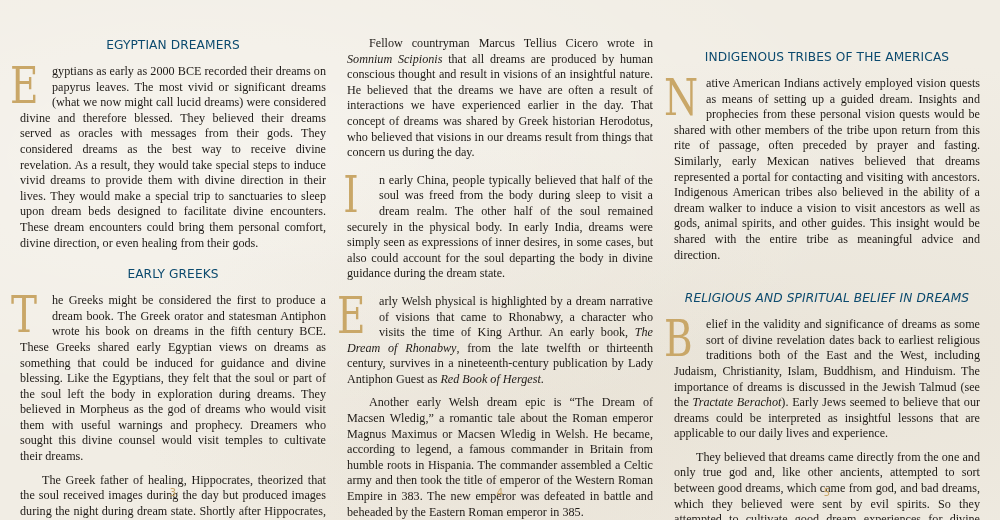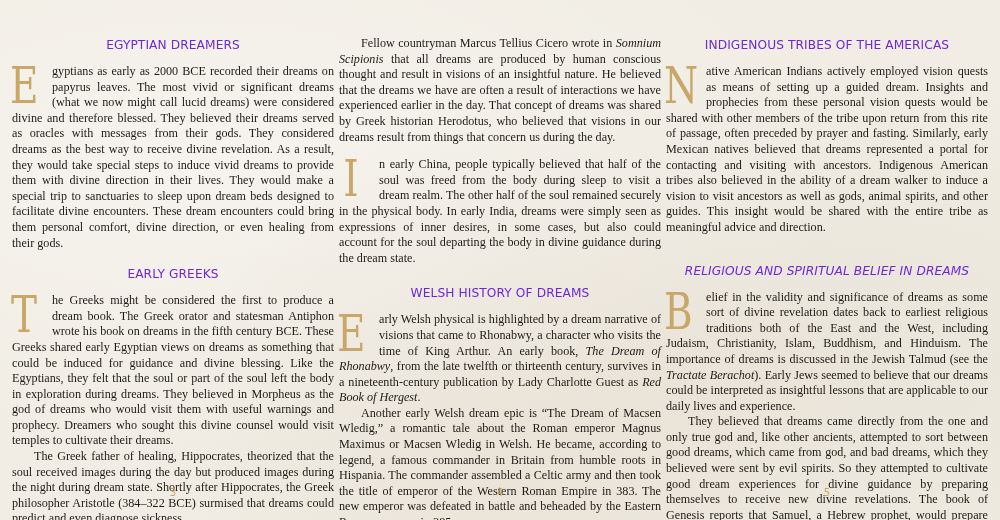--- a/index.html
+++ b/index.html
@@ -16,33 +16,33 @@
   }
   .page {
     position: absolute; top: 0; width: 322px; height: 520px;
   }
   .page-left { left: 12px; }
   .page-mid { left: 339px; }
   .page-right { left: 666px; }
 
   .heading {
     font-family: "DejaVu Sans", "Liberation Sans", sans-serif;
-    color: #6d28d9;
+    color: #0c4a6e;
     font-size: 12.2px;
     letter-spacing: 0.1px;
     text-align: center;
     margin: 0;
     font-weight: normal;
     white-space: nowrap;
   }
   .para {
     font-size: 12.15px;
     line-height: 15.6px;
     text-align: justify;
-    margin: 0;
+    margin: 8px;
     hyphens: none;
   }
   .para.indent { text-indent: 22px; }
   .dropcap {
     float: left;
     font-family: "DejaVu Serif", "Liberation Serif", serif;
     color: #c9a768;
     font-size: 50px;
     line-height: 44px;
     height: 46px;
@@ -79,31 +79,30 @@
   </div>
   <div class="page-num">3</div>
 </div>
 
 <div class="page page-mid">
   <p class="para indent" style="margin-top:36px;"><span>Fellow countryman Marcus Tellius Cicero wrote in </span><i>Somnium Scipionis</i><span> that all dreams are produced by human conscious thought and result in visions of an insightful nature. He believed that the dreams we have are often a result of interactions we have experienced earlier in the day. That concept of dreams was shared by Greek historian Herodotus, who believed that visions in our dreams result from things that concern us during the day.</span></p>
   <div style="margin-top:12px;">
     <span class="dropcap">I</span>
     <p class="para">n early China, people typically believed that half of the soul was freed from the body during sleep to visit a dream realm. The other half of the soul remained securely in the physical body. In early India, dreams were simply seen as expressions of inner desires, in some cases, but also could account for the soul departing the body in divine guidance during the dream state.</p>
   </div>
-  <h2 class="heading" style="margin-top:20px;">WELSH HISTORY OF DREAMS</h2>
   <div style="margin-top:12px;">
     <span class="dropcap">E</span>
-    <p class="para"><span>arly Welsh physical is highlighted by a dream narrative of visions that came to Rhonabwy, a character who visits the time of King Arthur. An early book, </span><i>The Dream of Rhonabwy</i><span>, from the late twelfth or thirteenth century, survives in a nineteenth-century publication by Lady Charlotte Guest as </span><i>Red Book of Hergest</i><span>.</span></p>
+    <p class="para"><span>arly Welsh physical is highlighted by a dream narrative of visions that came to Rhonabwy, a character who visits the time of King Arthur. An early book, </span><i>The Dream of Rhonabwy</i><span>, from the late twelfth or thirteenth century, survives in a nineteenth-century publication by Lady Antiphon Guest as </span><i>Red Book of Hergest</i><span>.</span></p>
     <p class="para indent">Another early Welsh dream epic is “The Dream of Macsen Wledig,” a romantic tale about the Roman emperor Magnus Maximus or Macsen Wledig in Welsh. He became, according to legend, a famous commander in Britain from humble roots in Hispania. The commander assembled a Celtic army and then took the title of emperor of the Western Roman Empire in 383. The new emperor was defeated in battle and beheaded by the Eastern Roman emperor in 385.</p>
   </div>
   <div class="page-num">4</div>
 </div>
 
 <div class="page page-right">
-  <h2 class="heading" style="margin-top:38px;text-align:center;">INDIGENOUS TRIBES OF THE AMERICAS</h2>
+  <h2 class="heading" style="margin-top:50px;text-align:center;">INDIGENOUS TRIBES OF THE AMERICAS</h2>
   <div style="margin-top:12px;">
     <span class="dropcap">N</span>
     <p class="para">ative American Indians actively employed vision quests as means of setting up a guided dream. Insights and prophecies from these personal vision quests would be shared with other members of the tribe upon return from this rite of passage, often preceded by prayer and fasting. Similarly, early Mexican natives believed that dreams represented a portal for contacting and visiting with ancestors. Indigenous American tribes also believed in the ability of a dream walker to induce a vision to visit ancestors as well as gods, animal spirits, and other guides. This insight would be shared with the entire tribe as meaningful advice and direction.</p>
   </div>
   <h2 class="heading" style="margin-top:28px;font-style:italic;">RELIGIOUS AND SPIRITUAL BELIEF IN DREAMS</h2>
   <div style="margin-top:12px;">
     <span class="dropcap">B</span>
     <p class="para"><span>elief in the validity and significance of dreams as some sort of divine revelation dates back to earliest religious traditions both of the East and the West, including Judaism, Christianity, Islam, Buddhism, and Hinduism. The importance of dreams is discussed in the Jewish Talmud (see the </span><i>Tractate Berachot</i><span>). Early Jews seemed to believe that our dreams could be interpreted as insightful lessons that are applicable to our daily lives and experience.</span></p>
     <p class="para indent">They believed that dreams came directly from the one and only true god and, like other ancients, attempted to sort between good dreams, which came from god, and bad dreams, which they believed were sent by evil spirits. So they attempted to cultivate good dream experiences for divine guidance by preparing themselves to receive new divine revelations. The book of Genesis reports that Samuel, a Hebrew prophet, would prepare himself for dreaming experiences in a temple at Shiloh before the Ark of the Covenant in order to receive the word of god.</p>
   </div>

